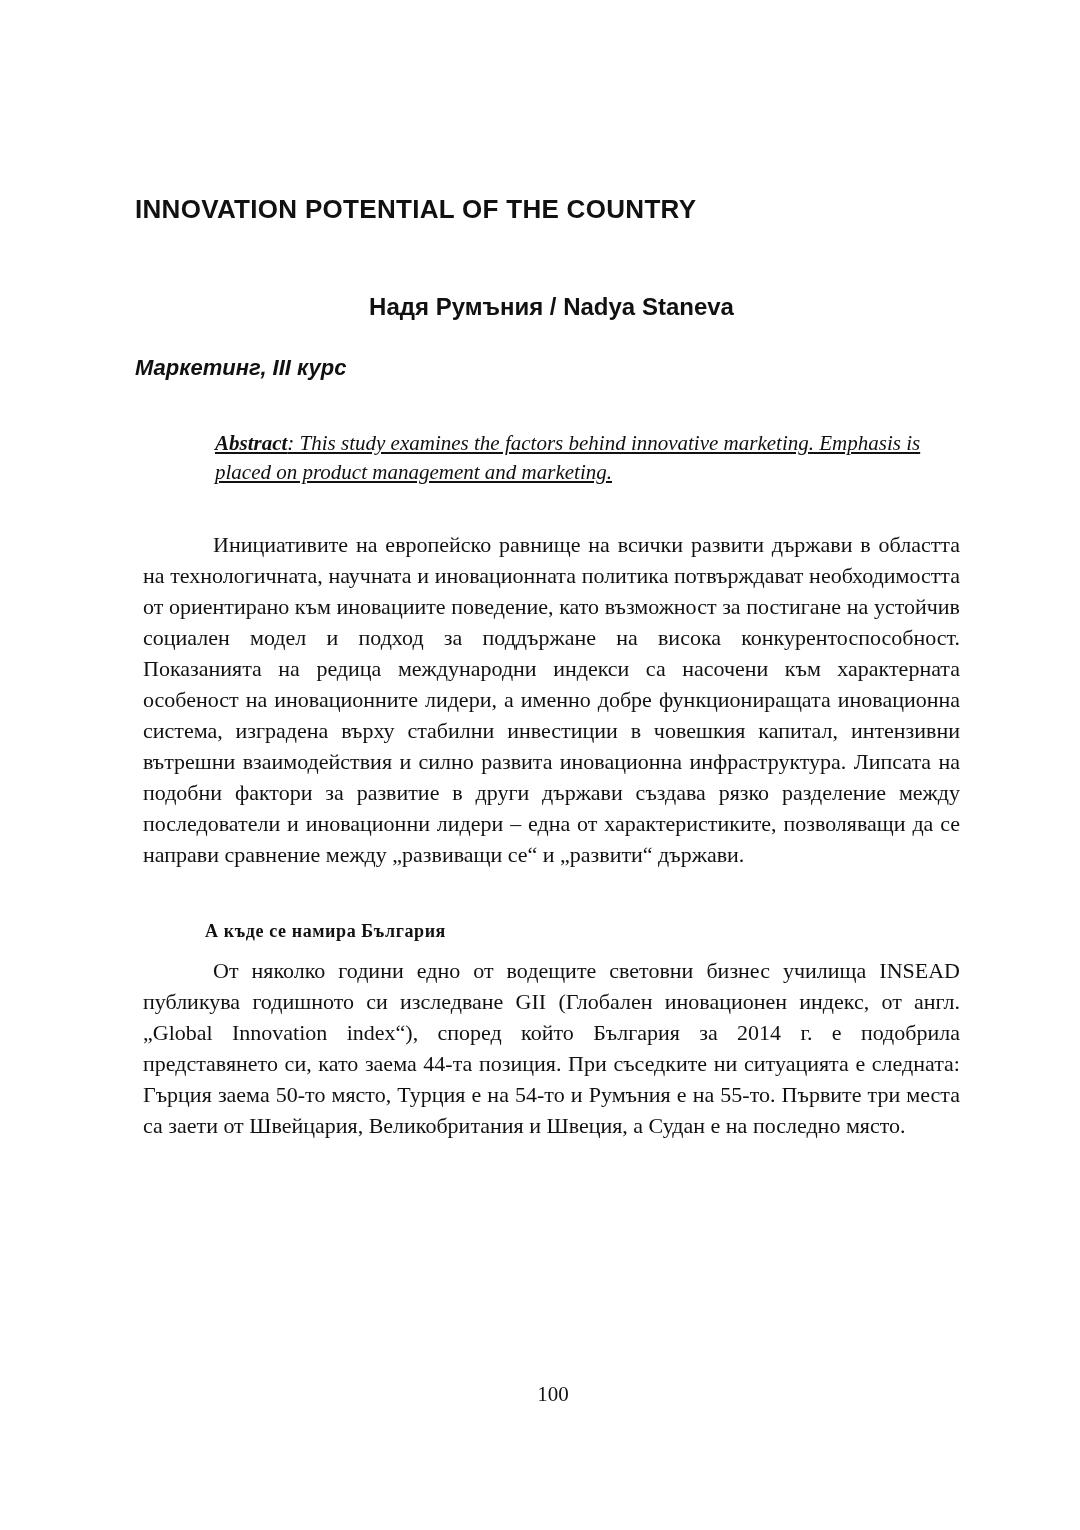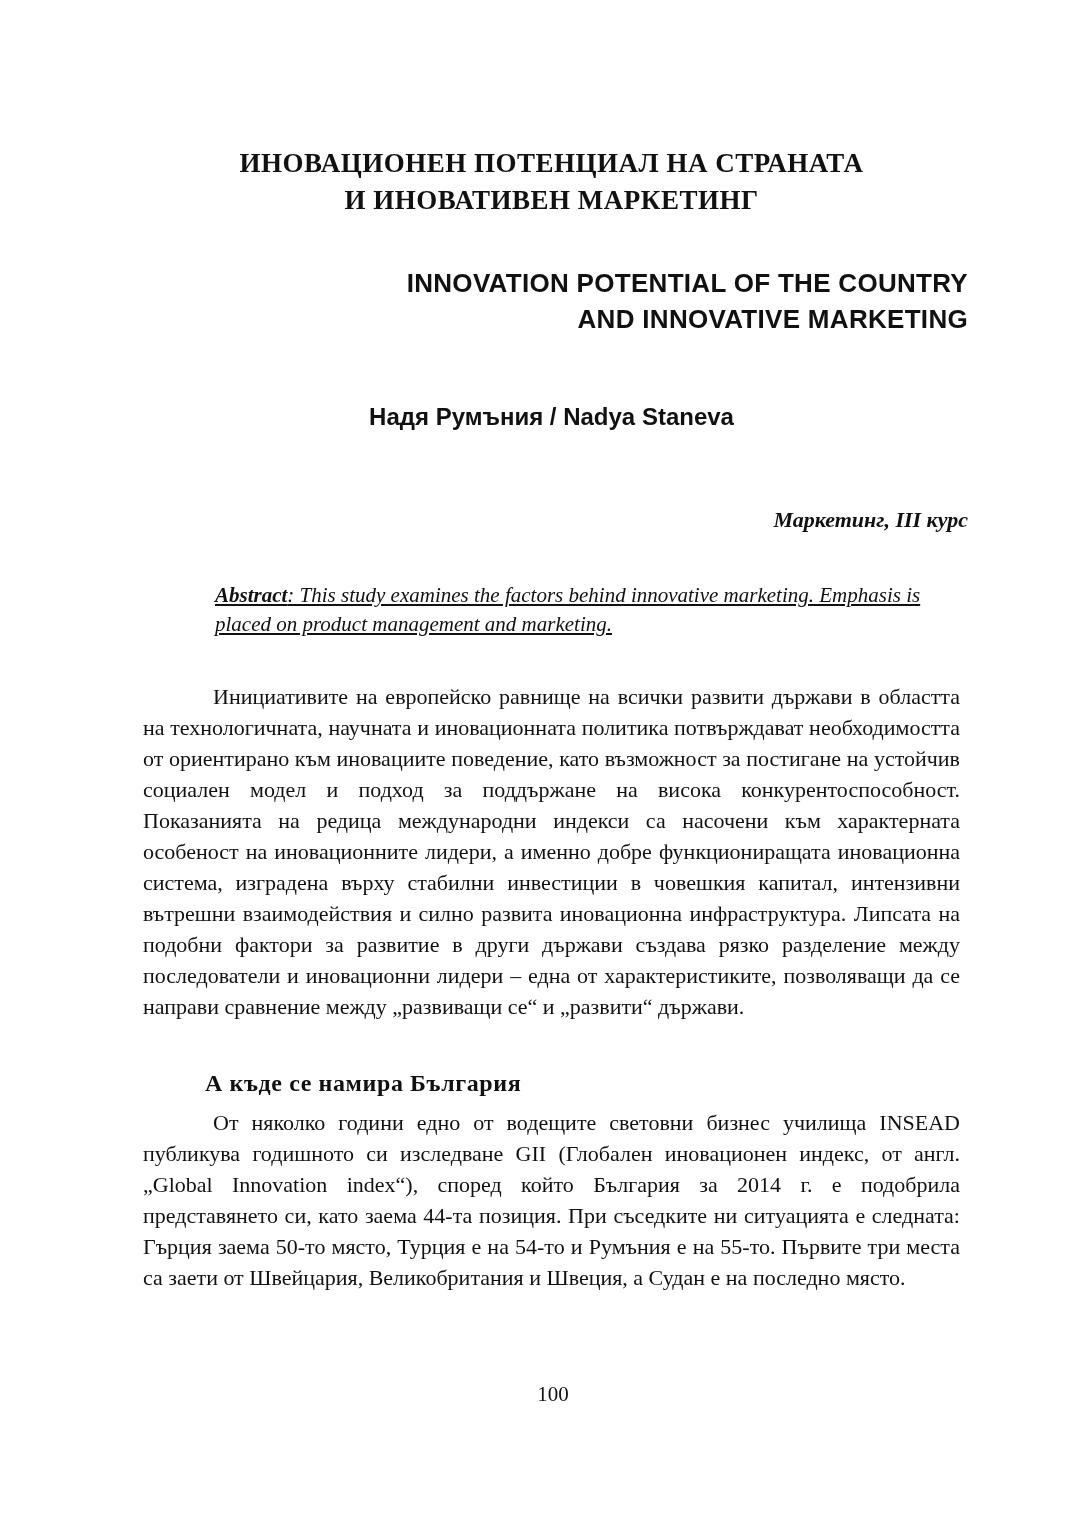--- a/index.html
+++ b/index.html
@@ -21,38 +21,38 @@
     margin: 0 0 0 0;
     text-align: center;
     font-family: "Liberation Serif", serif;
     font-weight: bold;
     font-size: 27px;
     line-height: 37px;
     letter-spacing: 0.5px;
   }
   .title-en {
     margin: 46px 0 0 0;
-    text-align: right;
+    text-align: left;
     font-family: "Liberation Sans", sans-serif;
     font-weight: bold;
     font-size: 26px;
     line-height: 36px;
     letter-spacing: 0.3px;
   }
   .author-line {
     margin-top: 66px;
     text-align: center;
     font-family: "Liberation Sans", sans-serif;
     font-weight: bold;
     font-size: 24px;
   }
   .course-line {
-    margin-top: 76px;
-    text-align: right;
-    font-family: Liberation Serif, serif;
+    margin-top: 34px;
+    text-align: left;
+    font-family: Liberation Sans, sans-serif;
     font-weight: bold;
     font-style: italic;
     font-size: 22px;
   }
   .abstract-block {
     margin: 48px 0 0 80px;
     font-size: 21px;
     line-height: 29px;
     text-align: left;
   }
@@ -73,49 +73,44 @@
     font-size: 22px;
     line-height: 31px;
     text-align: justify;
     text-indent: 70px;
   }
   .body-start {
     margin-top: 42px;
   }
   .section-heading {
     margin: 46px 0 4px 0;
-    font-size: 24px;
+    font-size: 18px;
     line-height: 31px;
     font-weight: bold;
     text-indent: 70px;
     letter-spacing: 0.6px;
   }
   .page-number {
     position: absolute;
     left: 0;
     right: 0;
     top: 1382px;
     text-align: center;
     font-size: 21px;
     margin-left: 26px;
   }
 </style>
 </head>
 <body>
 
 <div class="page">
 
-  <h1 class="title-bg">
-    <span>ИНОВАЦИОНЕН ПОТЕНЦИАЛ НА СТРАНАТА</span><br>
-    <span>И ИНОВАТИВЕН МАРКЕТИНГ</span>
-  </h1>
 
   <h2 class="title-en">
     <span>INNOVATION POTENTIAL OF THE COUNTRY</span><br>
-    <span>AND INNOVATIVE MARKETING</span>
   </h2>
 
   <div class="author-line">Надя Румъния / Nadya Staneva</div>
 
   <div class="course-line">Маркетинг, III курс</div>
 
   <div class="abstract-block">
     <div class="abstract-text"><span class="abstract-label">Abstract</span><span>: This study examines the factors behind innovative marketing. Emphasis is placed on product management and marketing.</span></div>
   </div>
 

